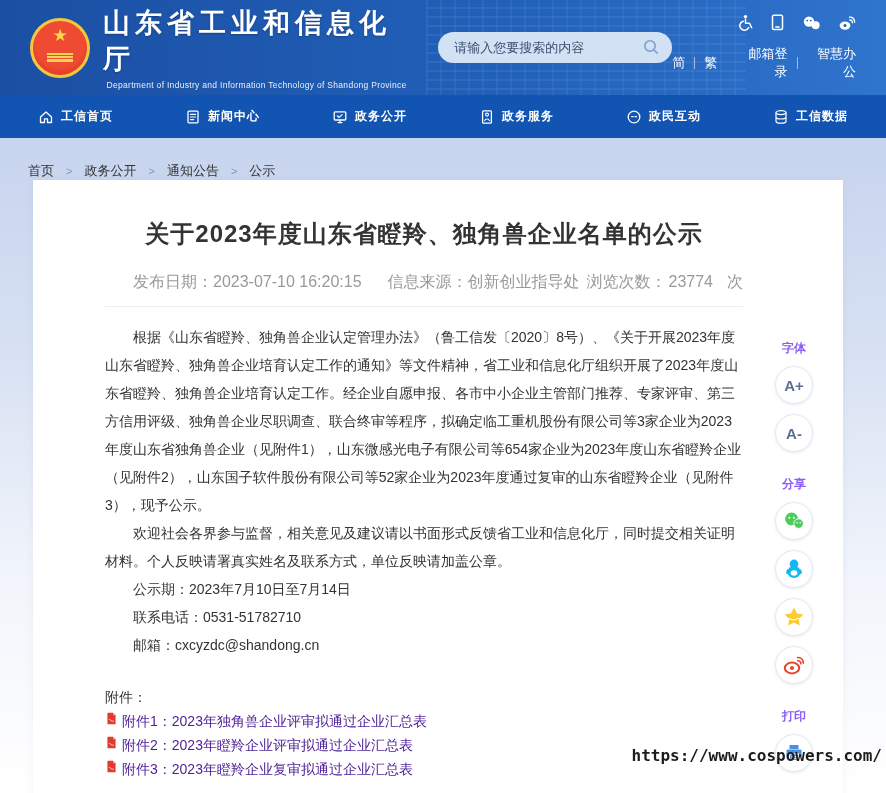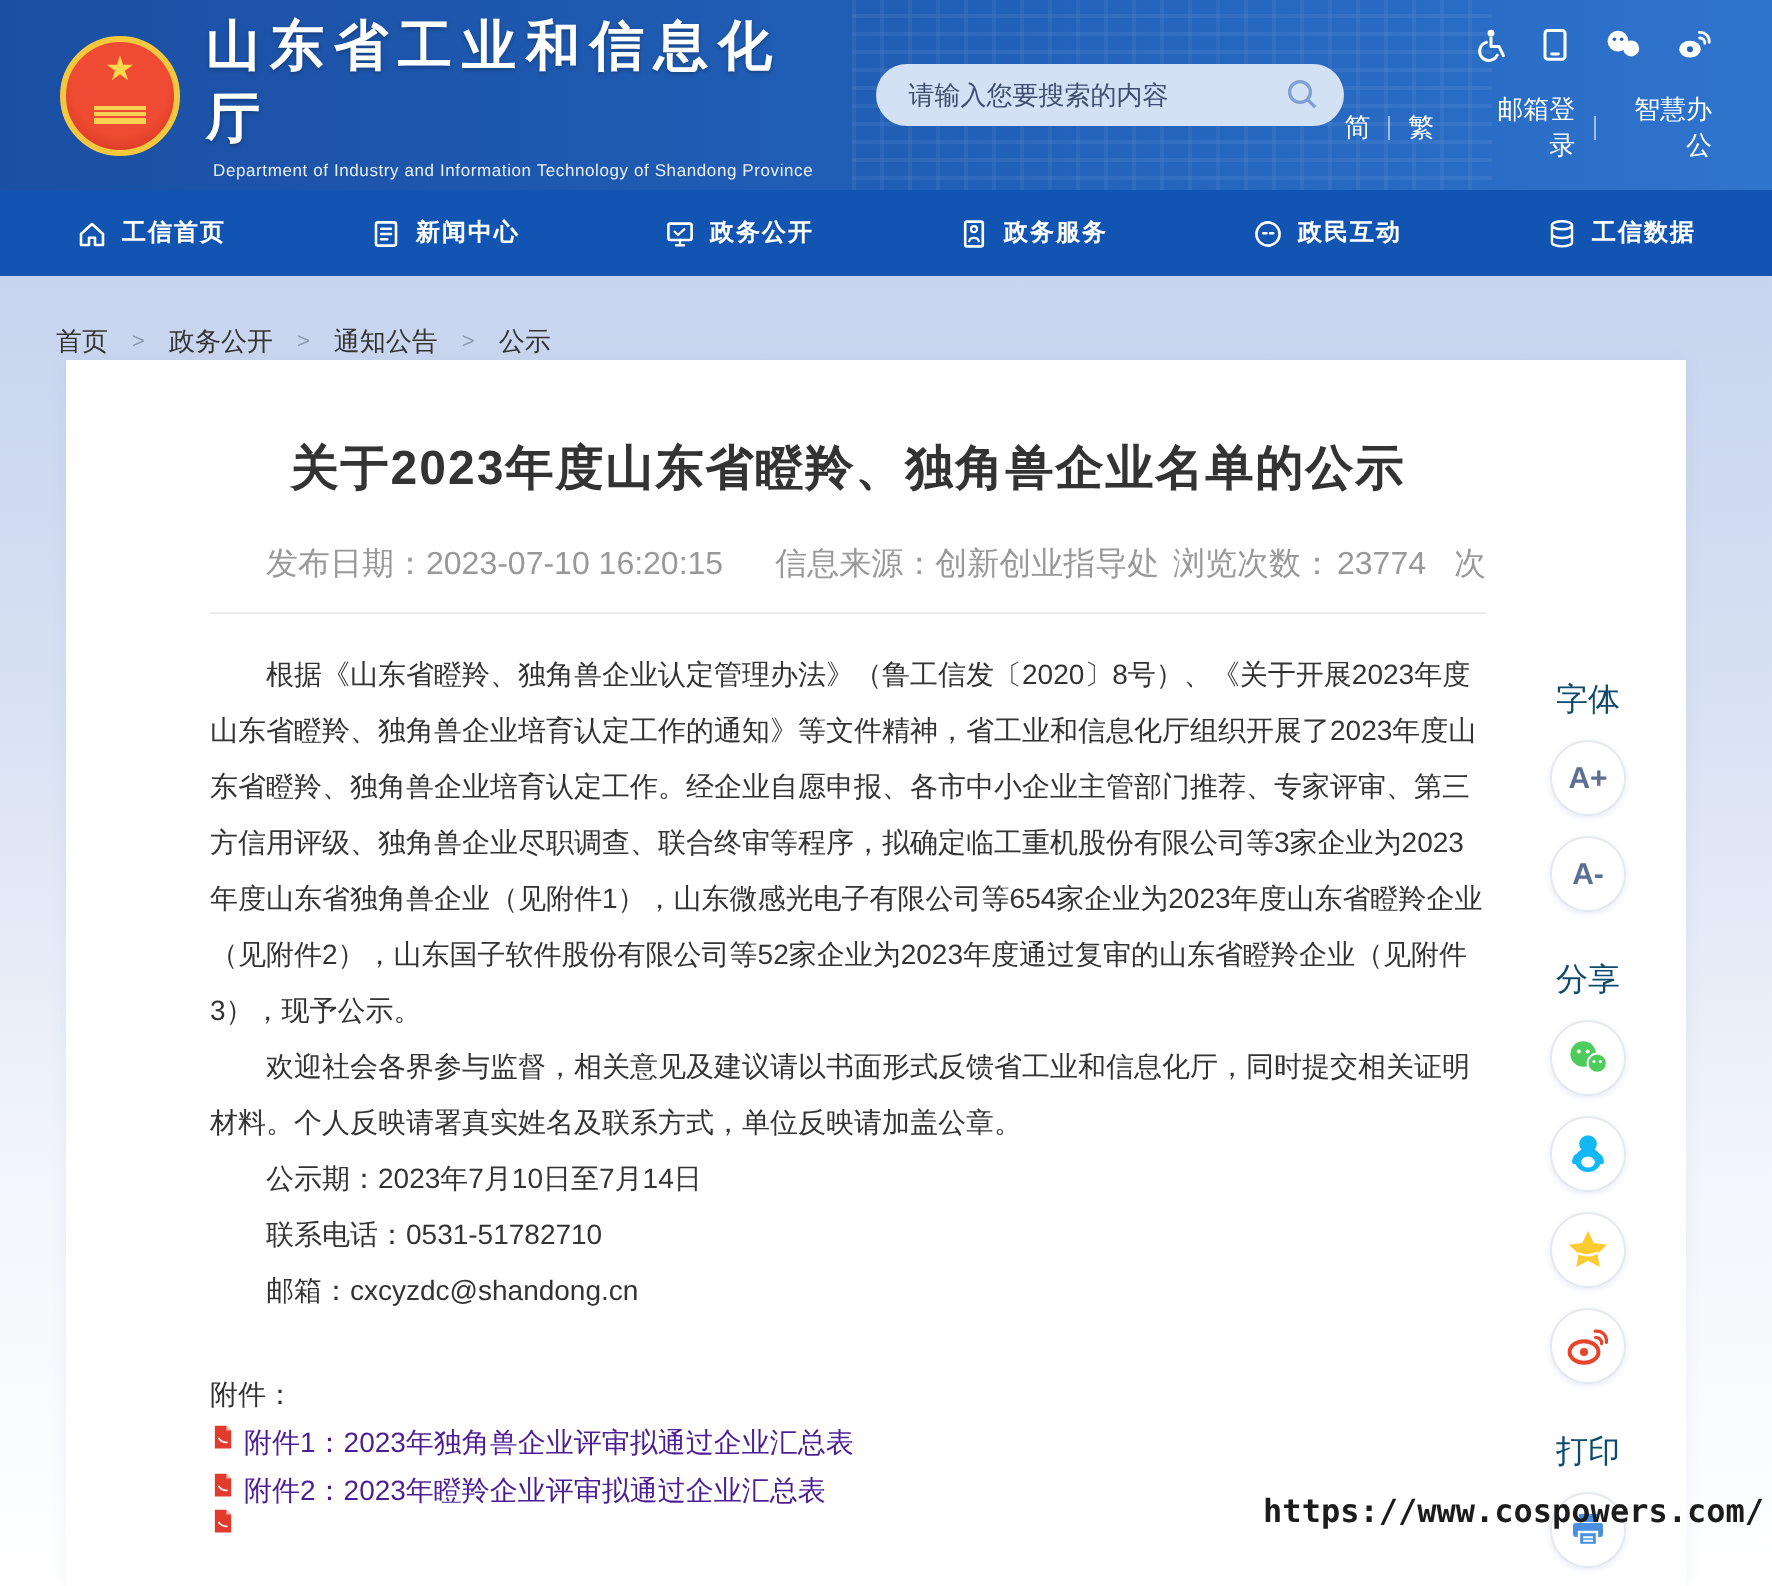--- a/index.html
+++ b/index.html
@@ -74,21 +74,21 @@
   .att-label { line-height:24px; }
   .att-row { display:flex; align-items:center; line-height:24px; cursor:pointer; color:#4c1d95; }
   .att-row svg { margin-right:4px; flex:0 0 auto; position:relative; top:-3px; }
 
   .watermark { position:absolute; right:4px; top:608px; font-family:"DejaVu Sans Mono","Liberation Mono",monospace;
     font-weight:bold; font-size:16px; color:#1c1c1c; letter-spacing:0; white-space:nowrap; z-index:5; }
 
   
   .tools { position:absolute; top:160px; right:26px; width:46px; display:flex; flex-direction:column;
     align-items:center; }
-  .tool-label { font-size:16px; color:#0c4a6e; margin-bottom:9px; }
+  .tool-label { font-size:12px; color:#8b5cf6; margin-bottom:9px;font-weight:bold; }
   .circle-btn { width:38px; height:38px; border-radius:50%; background:#fff; border:1px solid #e4e8f0;
     box-shadow:0 1px 3px rgba(120,140,180,.18); display:flex; align-items:center; justify-content:center;
     cursor:pointer; margin-bottom:10px; }
   .font-btn { font-size:15px; font-weight:bold; color:#5b6e93; }
   .mt14 { margin-top:14px; }
 </style>
 </head>
 <body>
 
 <div class="page">
@@ -252,20 +252,21 @@
               <path d="M5.2 8.6c1.6 2.2 4 3 5.6 2.6" stroke="#fff" stroke-width="1" fill="none"></path>
             </svg>
           <span>附件2：2023年瞪羚企业评审拟通过企业汇总表</span>
         </div>
         <div class="att-row">
           <svg width="13" height="13" viewBox="0 0 16 16">
               <path fill="#e23b2e" d="M3 1h7l3 3v11H3z"></path>
               <path fill="#f7b7ad" d="M10 1l3 3h-3z"></path>
               <path d="M5.2 8.6c1.6 2.2 4 3 5.6 2.6" stroke="#fff" stroke-width="1" fill="none"></path>
             </svg>
+          <span>附件3：2023年瞪羚企业复审拟通过企业汇总表</span>
         </div>
       </div>
 
       <aside class="tools">
         <div class="tool-label">字体</div>
         <div class="circle-btn font-btn">A+</div>
         <div class="circle-btn font-btn">A-</div>
         <div class="tool-label mt14">分享</div>
         <div class="circle-btn">
           <svg width="22" height="20" viewBox="0 0 22 20">

